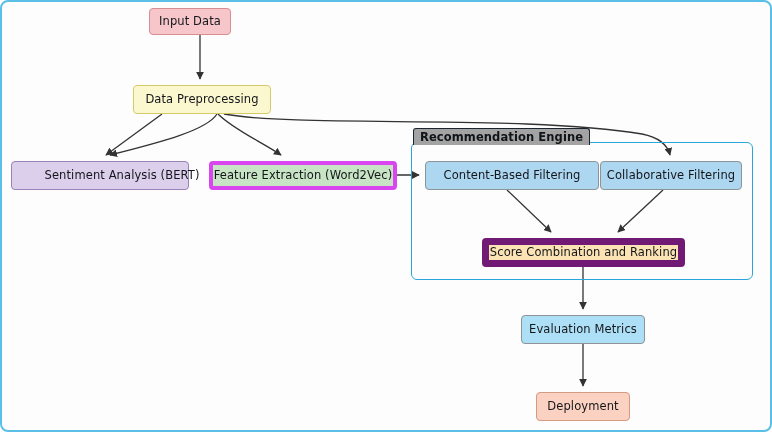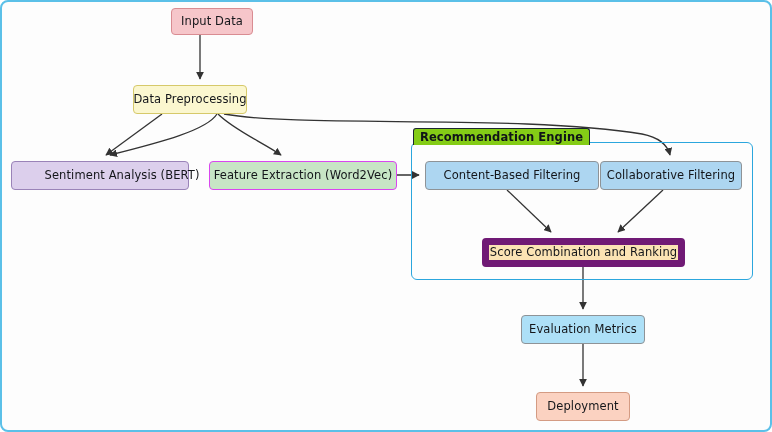--- a/index.html
+++ b/index.html
@@ -35,37 +35,37 @@
     border-radius: 4px;
     font-size: 11.5px;
     color: #14161a;
     white-space: nowrap;
     line-height: 1;
     letter-spacing: 0.1px;
   }
   .node-pink     { background: #f6c6ca; border: 1px solid #d98c92; }
   .node-yellow   { background: #fbf7cf; border: 1px solid #d6c96a; }
   .node-purple   { background: #dccfec; border: 1px solid #9a83b8; padding-left: 44px; }
-  .node-green    { background: #c7e5c5; border: 1px solid #d946ef; }
+  .node-green    { background: #c7e5c5; border: 4px solid #d946ef; }
   .node-blue     { background: #add6f1; border: 1px solid #8e9397; }
   .node-orange   { background: #fbe3b4; border: 7px solid #701a75; }
   .node-lblue    { background: #ade0f7; border: 1px solid #8e9397; }
   .node-salmon   { background: #fbd2c1; border: 1px solid #d49b83; }
 
   .subgraph {
     position: absolute;
     box-sizing: border-box;
     border: 1.6px solid #2ba6dd;
     border-radius: 6px;
     background: rgba(255,255,255,0.0);
   }
   .subgraph-label {
     position: absolute;
     box-sizing: border-box;
-    background: #84cc16;
+    background: #a3a3a3;
     border: 1.4px solid #1b2530;
     border-bottom: none;
     border-radius: 3px 3px 0 0;
     font-size: 11.5px;
     font-weight: bold;
     color: #101418;
     display: flex;
     align-items: center;
     padding: 0 6px;
     letter-spacing: 0.1px;
@@ -100,23 +100,23 @@
     <path d="M 661 188 L 616 230" fill="none" stroke="#333333" stroke-width="1.3" marker-end="url(#arrow)"></path>
 
     <path d="M 581 265 L 581 307" fill="none" stroke="#333333" stroke-width="1.3" marker-end="url(#arrow)"></path>
 
     <path d="M 581 342 L 581 384" fill="none" stroke="#333333" stroke-width="1.3" marker-end="url(#arrow)"></path>
   </svg>
 
   <div class="subgraph" style="left:409px; top:140px; width:342px; height:138px;"></div>
   <div class="subgraph-label" style="left:411px; top:126px; height:17px;">Recommendation Engine</div>
 
-  <div class="node node-pink" style="left:169px; top:6px; width:82px; height:27px;">Input Data</div>
+  <div class="node node-pink" style="left:147px; top:6px; width:82px; height:27px;">Input Data</div>
 
-  <div class="node node-yellow" style="left:131px; top:83px; width:114px; height:29px;">Data Preprocessing</div>
+  <div class="node node-yellow" style="left:131px; top:83px; width:138px; height:29px;">Data Preprocessing</div>
 
   <div class="node node-purple" style="left:9px; top:159px; width:178px; height:29px;">Sentiment Analysis (BERT)</div>
 
   <div class="node node-green" style="left:207px; top:159px; width:188px; height:29px;">Feature Extraction (Word2Vec)</div>
 
   <div class="node node-blue" style="left:423px; top:159px; width:174px; height:29px;">Content-Based Filtering</div>
 
   <div class="node node-blue" style="left:598px; top:159px; width:142px; height:29px;">Collaborative Filtering</div>
 
   <div class="node node-orange" style="left:480px; top:236px; width:203px; height:29px;">Score Combination and Ranking</div>

